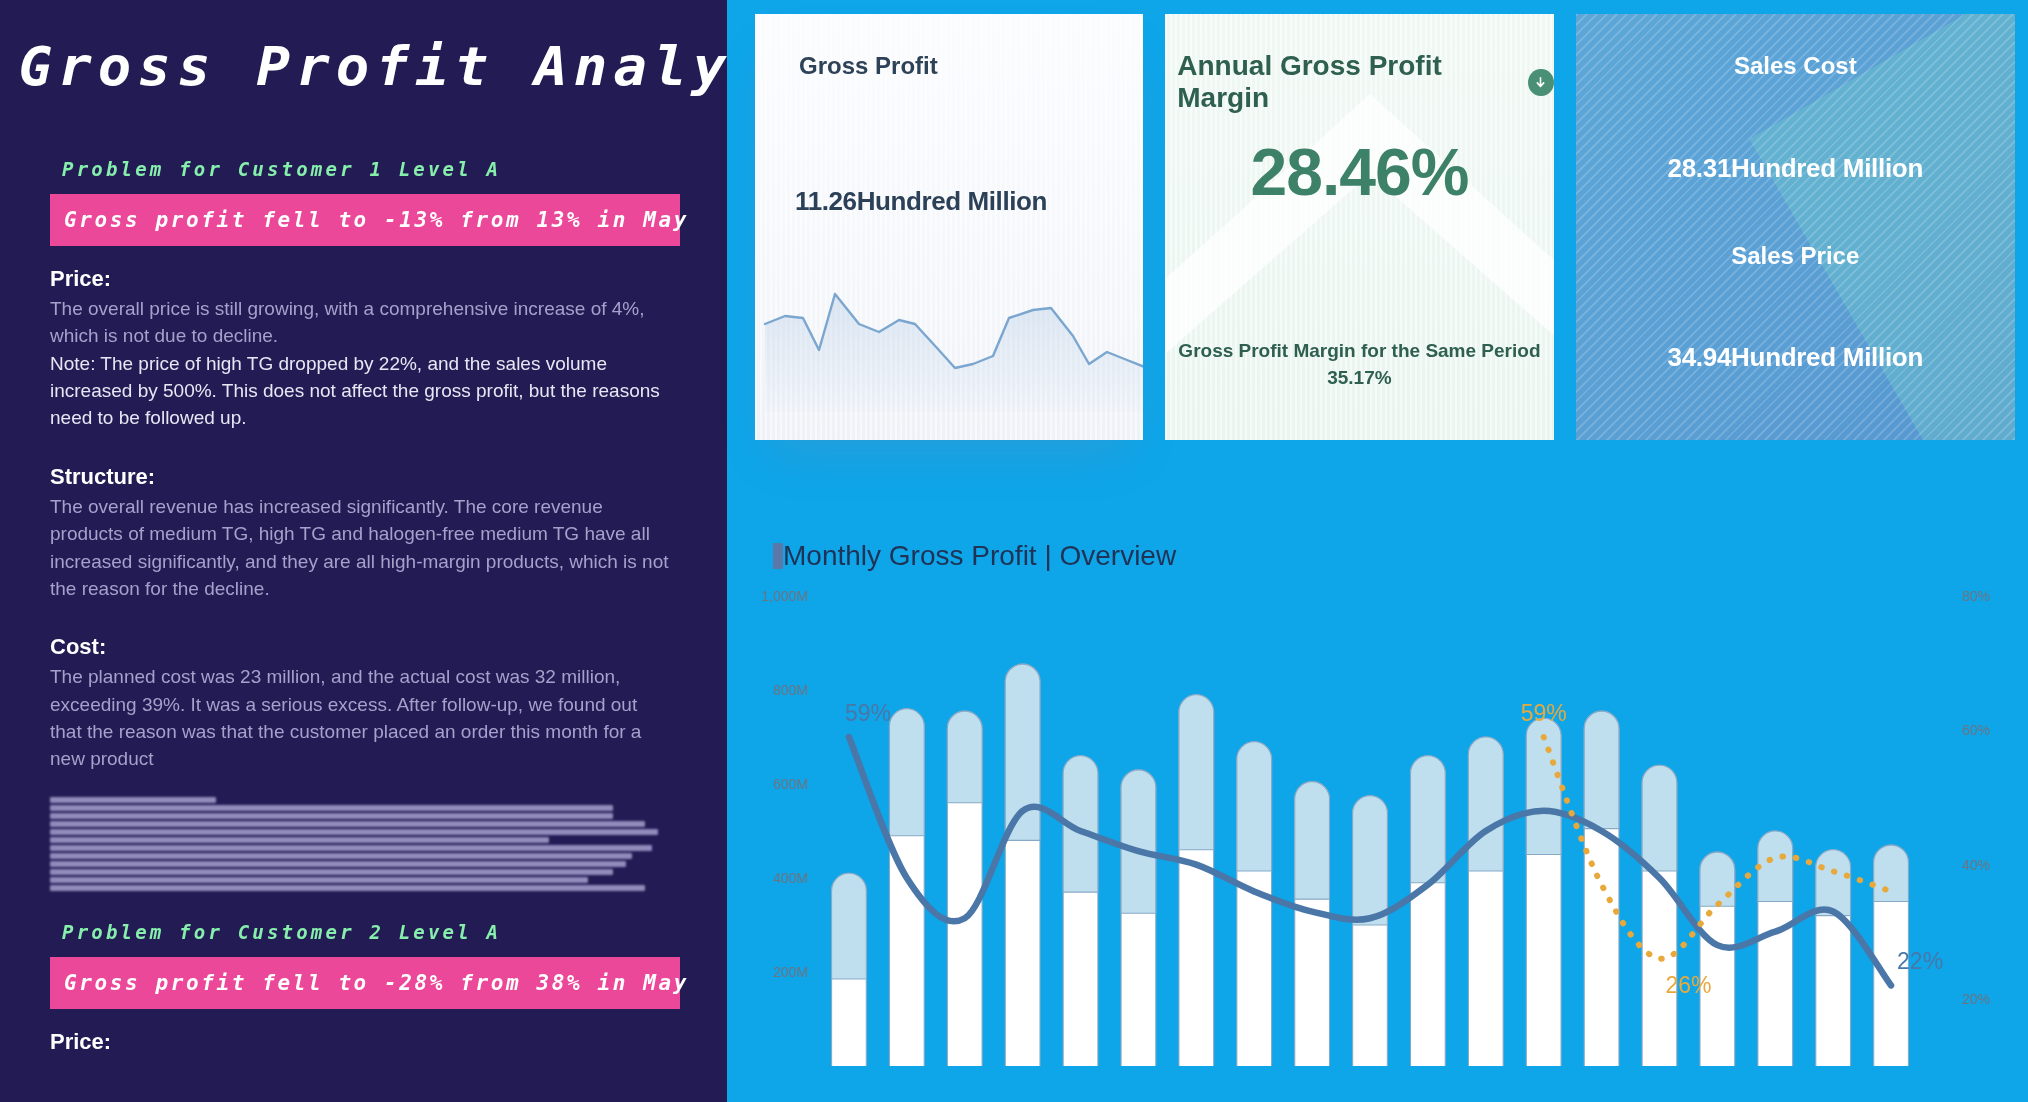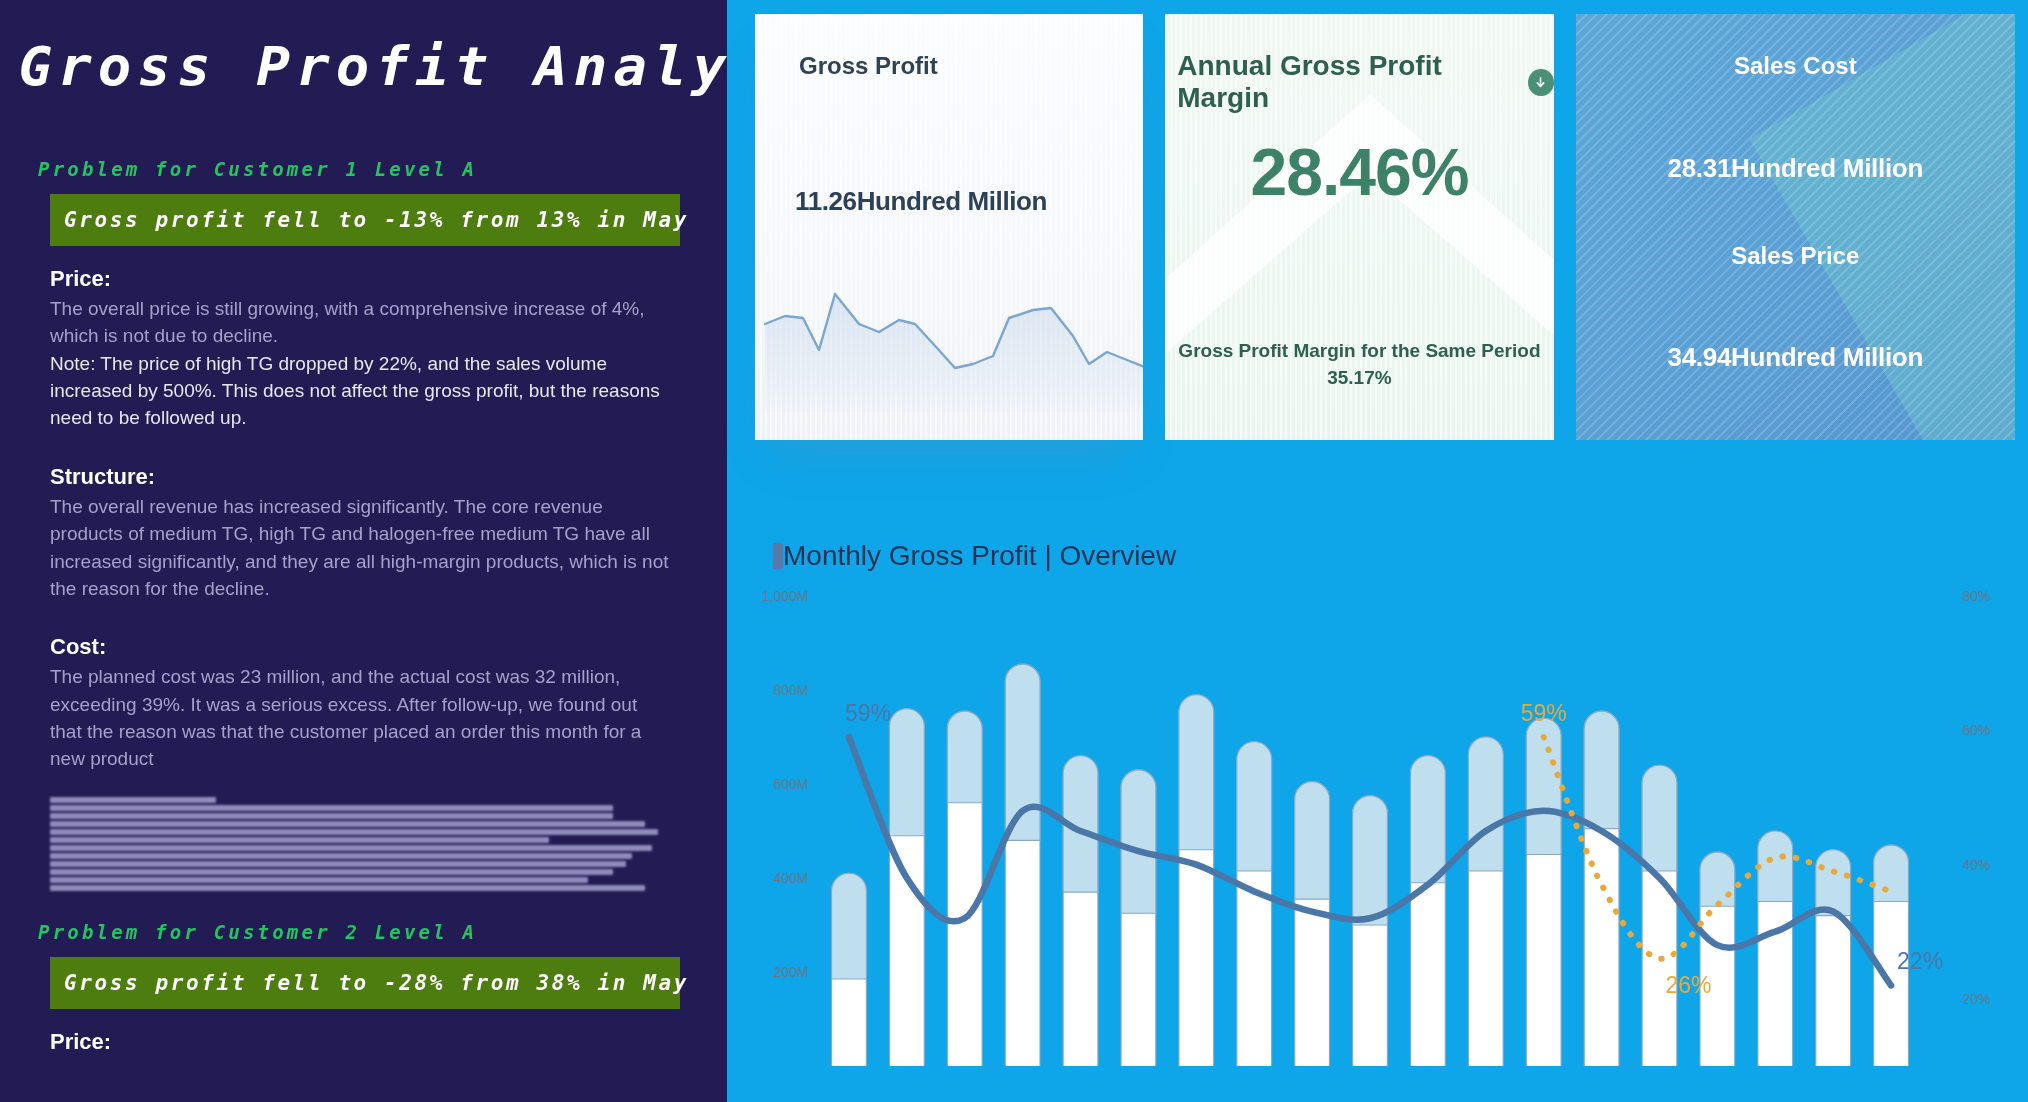--- a/index.html
+++ b/index.html
@@ -25,28 +25,28 @@
     color:#ffffff;
     padding:35px 0 0 18px;
     white-space:nowrap;
     transform:scaleX(1.03);
     transform-origin:left center;
   }
   .problem-label{
     font-family:"DejaVu Sans Mono", monospace;
     font-style:italic; font-weight:bold;
     font-size:19px; letter-spacing:3.2px;
-    color:#22c55e;
-    margin:60px 0 0 38px;
+    color:#86efac;
+    margin:60px 0 0 62px;
     white-space:nowrap;
   }
   .problem-banner{
     margin:14px 0 0 50px;
     width:630px; height:52px;
-    background:#4d7c0f;
+    background:#ec4899;
     display:flex; align-items:center;
   }
   .problem-banner span{
     font-family:"DejaVu Sans Mono", monospace;
     font-style:italic; font-weight:bold;
     font-size:21px; letter-spacing:2.6px;
     color:#ffffff;
     padding-left:14px;
     white-space:nowrap;
   }

